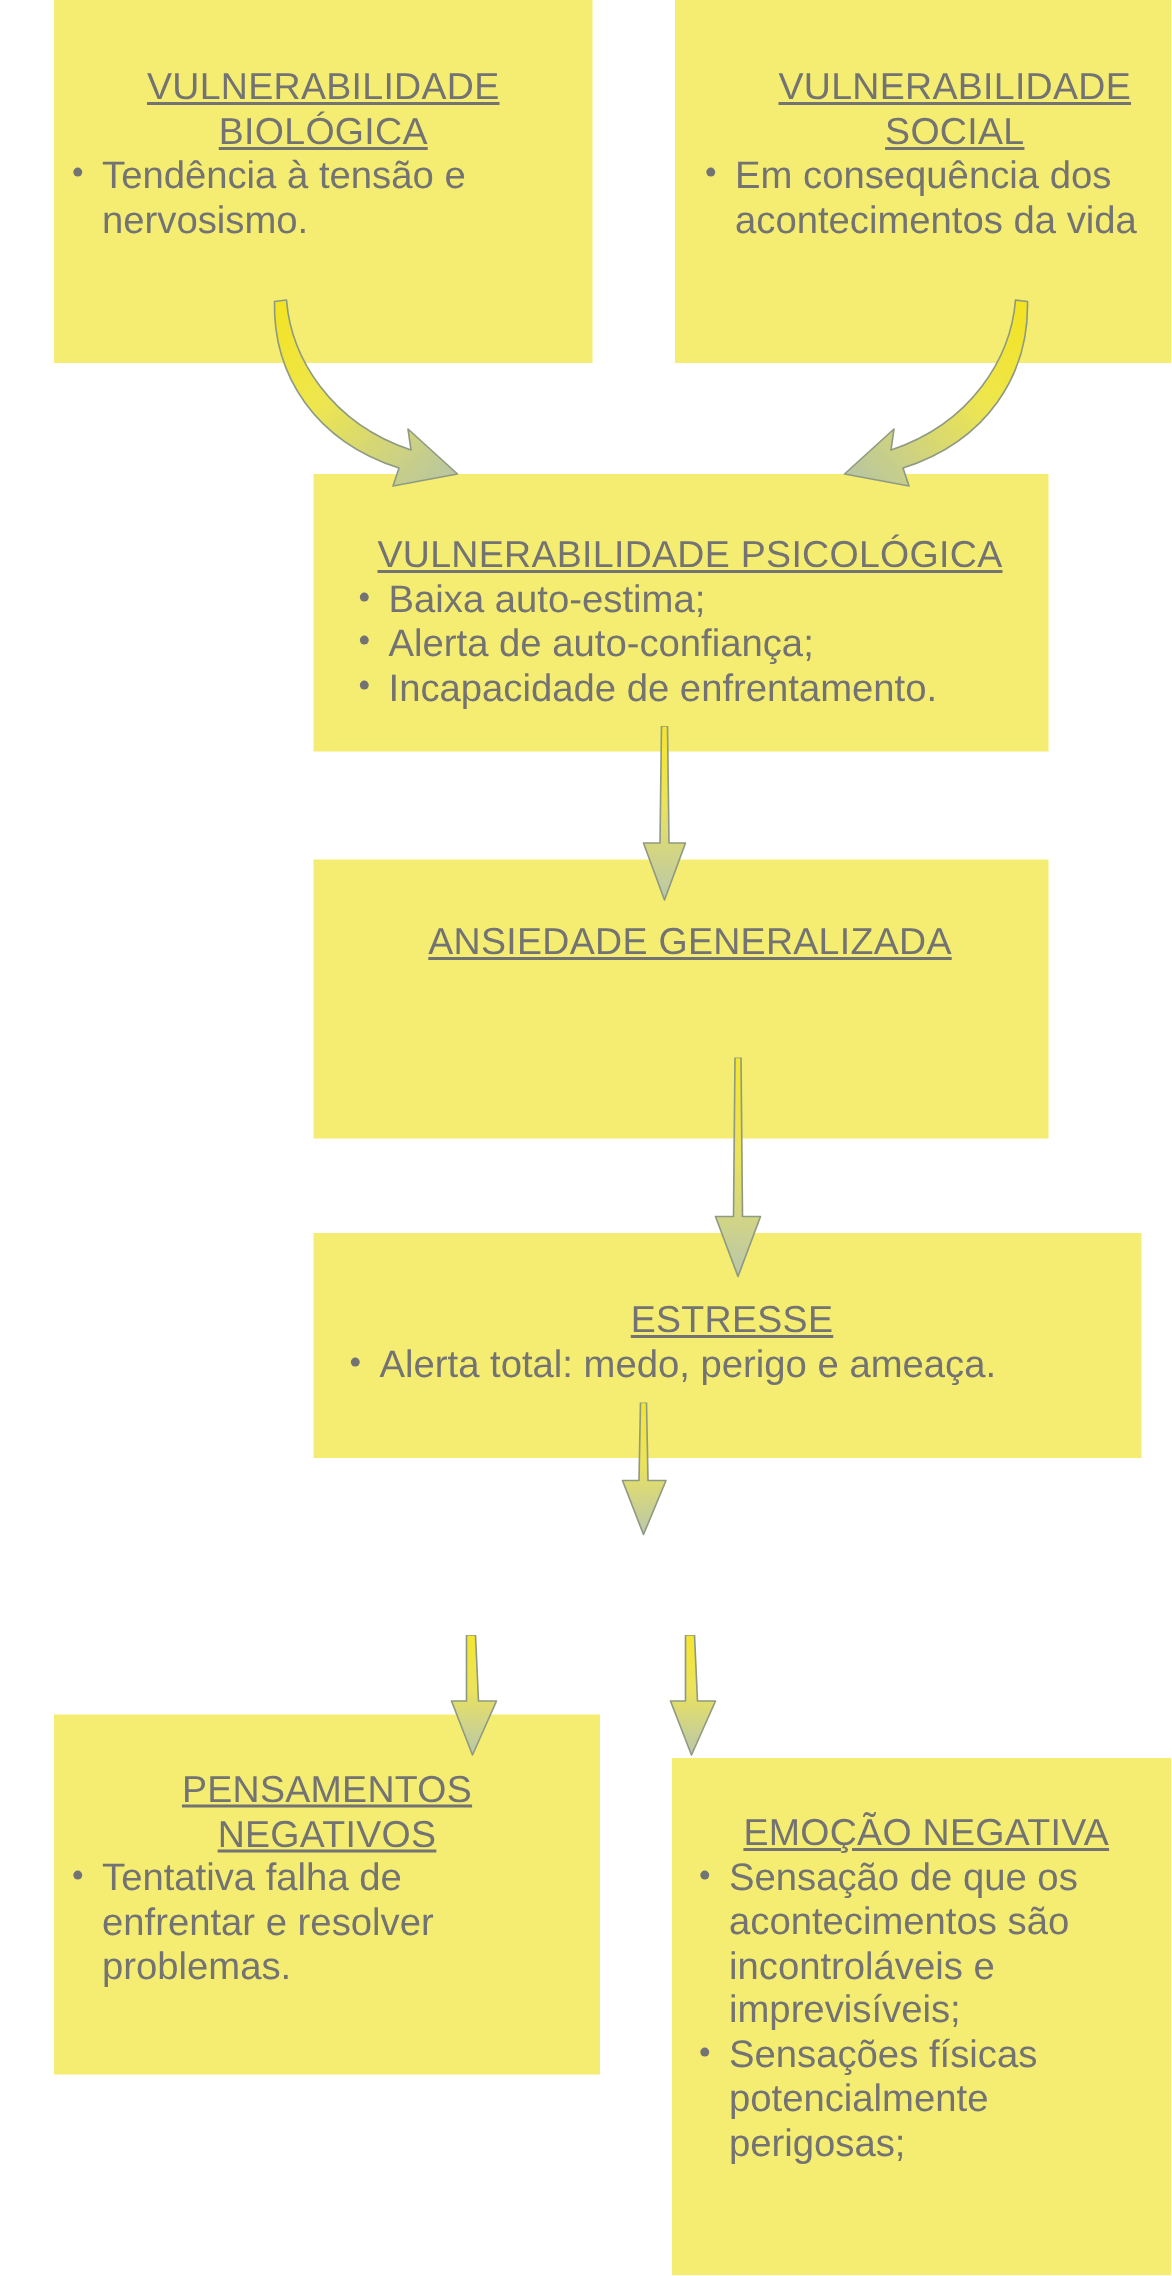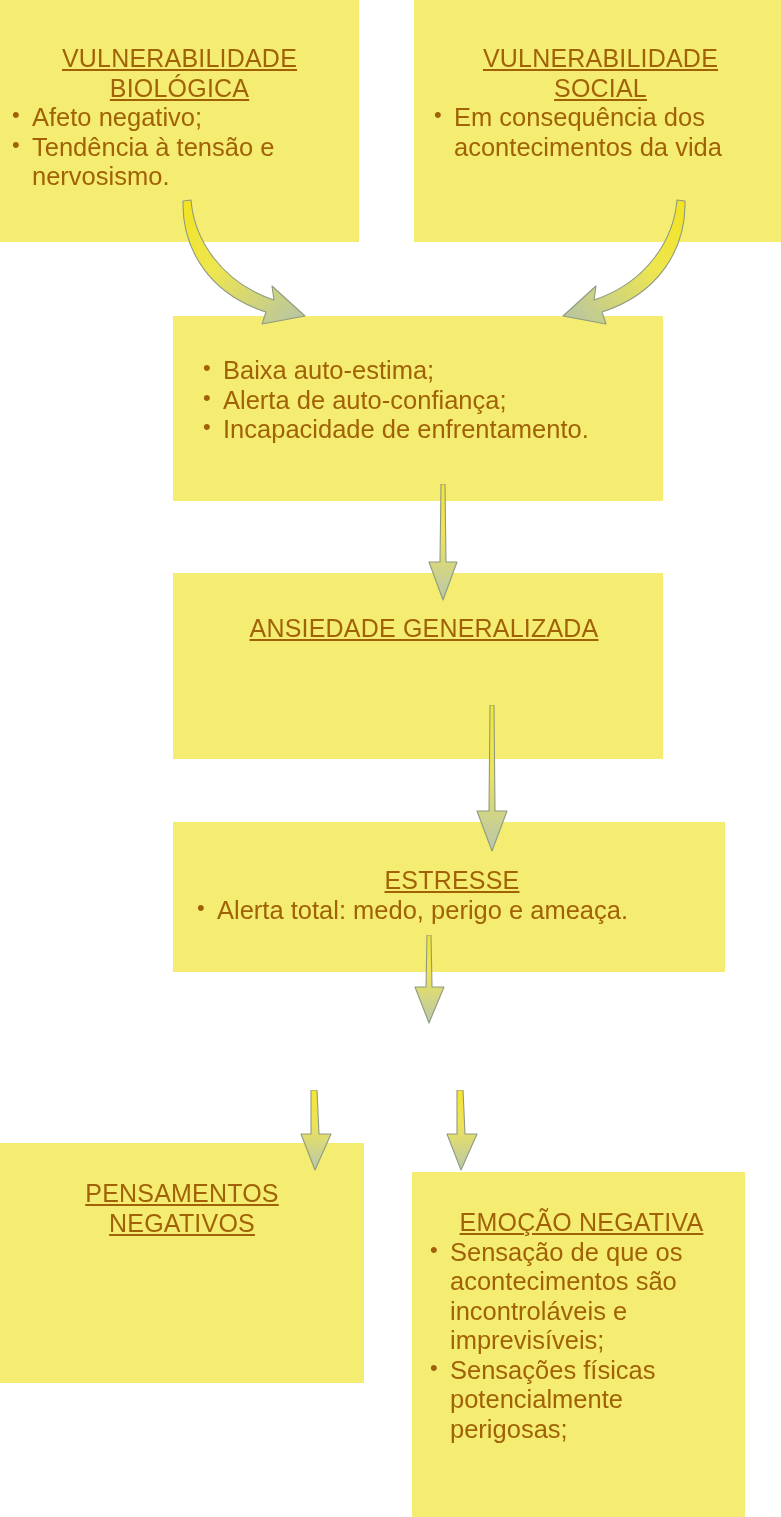--- a/index.html
+++ b/index.html
@@ -12,21 +12,22 @@
     width: 781px;
     height: 1517px;
     background: #ffffff;
     overflow: hidden;
     font-family: "Liberation Sans", sans-serif;
   }
   .box {
     position: absolute;
     background: #f5ed72;
     box-sizing: border-box;
-    color: #a16207;
+    color: #737373;
+    margin-left: 36px;
   }
   .box-title {
     text-align: center;
     font-size: 25px;
     line-height: 1.18;
     letter-spacing: 0.2px;
     white-space: pre-line;
     margin: 0;
     font-weight: 400;
   }
@@ -113,36 +114,36 @@
         <stop offset="40%" stop-color="#eee64f"></stop>
         <stop offset="100%" stop-color="#b5c3a6"></stop>
       </linearGradient>
     </defs>
   </svg>
 
   <div class="box" id="box-bio">
     <div class="box-title"><span class="u">VULNERABILIDADE
 BIOLÓGICA</span></div>
     <ul class="bullets">
-      <li>Afeto negativo;</li>
       <li>Tendência à tensão e
 nervosismo.</li>
     </ul>
   </div>
 
   <div class="box" id="box-social">
     <div class="box-title"><span class="u">VULNERABILIDADE
 SOCIAL</span></div>
     <ul class="bullets">
       <li>Em consequência dos
 acontecimentos da vida</li>
     </ul>
   </div>
 
   <div class="box" id="box-psico">
+    <div class="box-title"><span class="u">VULNERABILIDADE PSICOLÓGICA</span></div>
     <ul class="bullets indent">
       <li>Baixa auto-estima;</li>
       <li>Alerta de auto-confiança;</li>
       <li>Incapacidade de enfrentamento.</li>
     </ul>
   </div>
 
   <div class="box" id="box-ansied">
     <div class="box-title"><span class="u">ANSIEDADE GENERALIZADA</span></div>
   </div>
@@ -151,20 +152,25 @@
     <div class="box-title"><span class="u">ESTRESSE</span></div>
     <ul class="bullets indent">
       <li>Alerta total: medo, perigo e ameaça.</li>
     </ul>
   </div>
 
 
   <div class="box" id="box-pensam">
     <div class="box-title"><span class="u">PENSAMENTOS
 NEGATIVOS</span></div>
+    <ul class="bullets">
+      <li>Tentativa falha de
+enfrentar e resolver
+problemas.</li>
+    </ul>
   </div>
 
   <div class="box" id="box-emocao">
     <div class="box-title"><span class="u">EMOÇÃO NEGATIVA</span></div>
     <ul class="bullets">
       <li>Sensação de que os
 acontecimentos são
 incontroláveis e
 imprevisíveis;</li>
       <li>Sensações físicas

